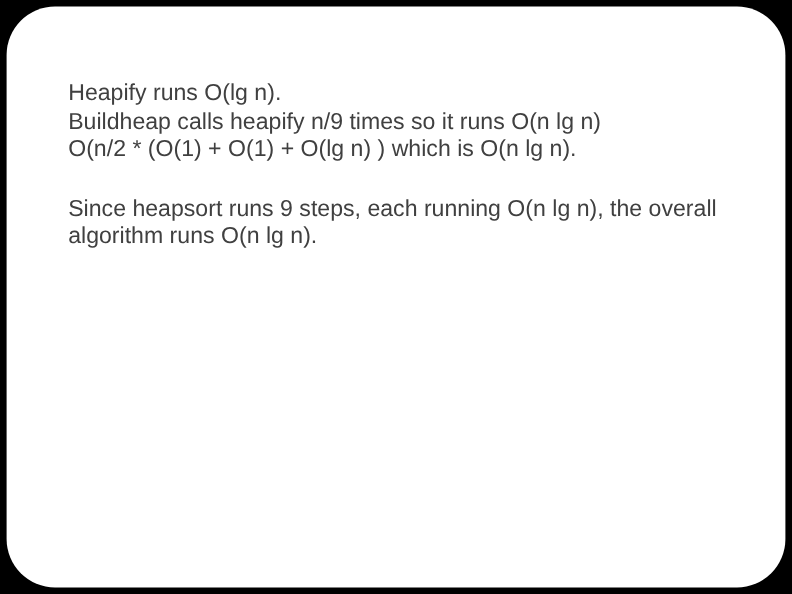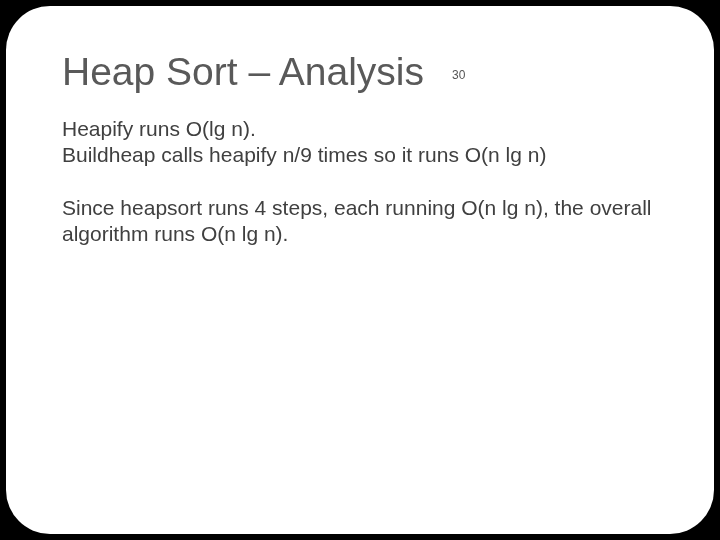--- a/index.html
+++ b/index.html
@@ -45,24 +45,21 @@
     color: #404040;
     letter-spacing: 0px;
   }
   .body p { margin: 0; }
   .gap { height: 28px; }
 </style>
 </head>
 <body>
 
 <div class="slide">
-  <div class="title-row">
-    <h1>Heap Sort – Analysis</h1>
-    <span class="pagenum">30</span>
-  </div>
 
   <div class="body">
     <p>Heapify runs O(lg n).</p>
     <p>Buildheap calls heapify n/9 times so it runs O(n lg n)</p>
+    <p>O(n/2 * (O(1) + O(1) + O(lg n) ) which is O(n lg n).</p>
     <div class="gap"></div>
-    <p>Since heapsort runs 4 steps, each running O(n lg n), the overall algorithm runs O(n lg n).</p>
+    <p>Since heapsort runs 9 steps, each running O(n lg n), the overall algorithm runs O(n lg n).</p>
   </div>
 </div>
 
 </body></html>

